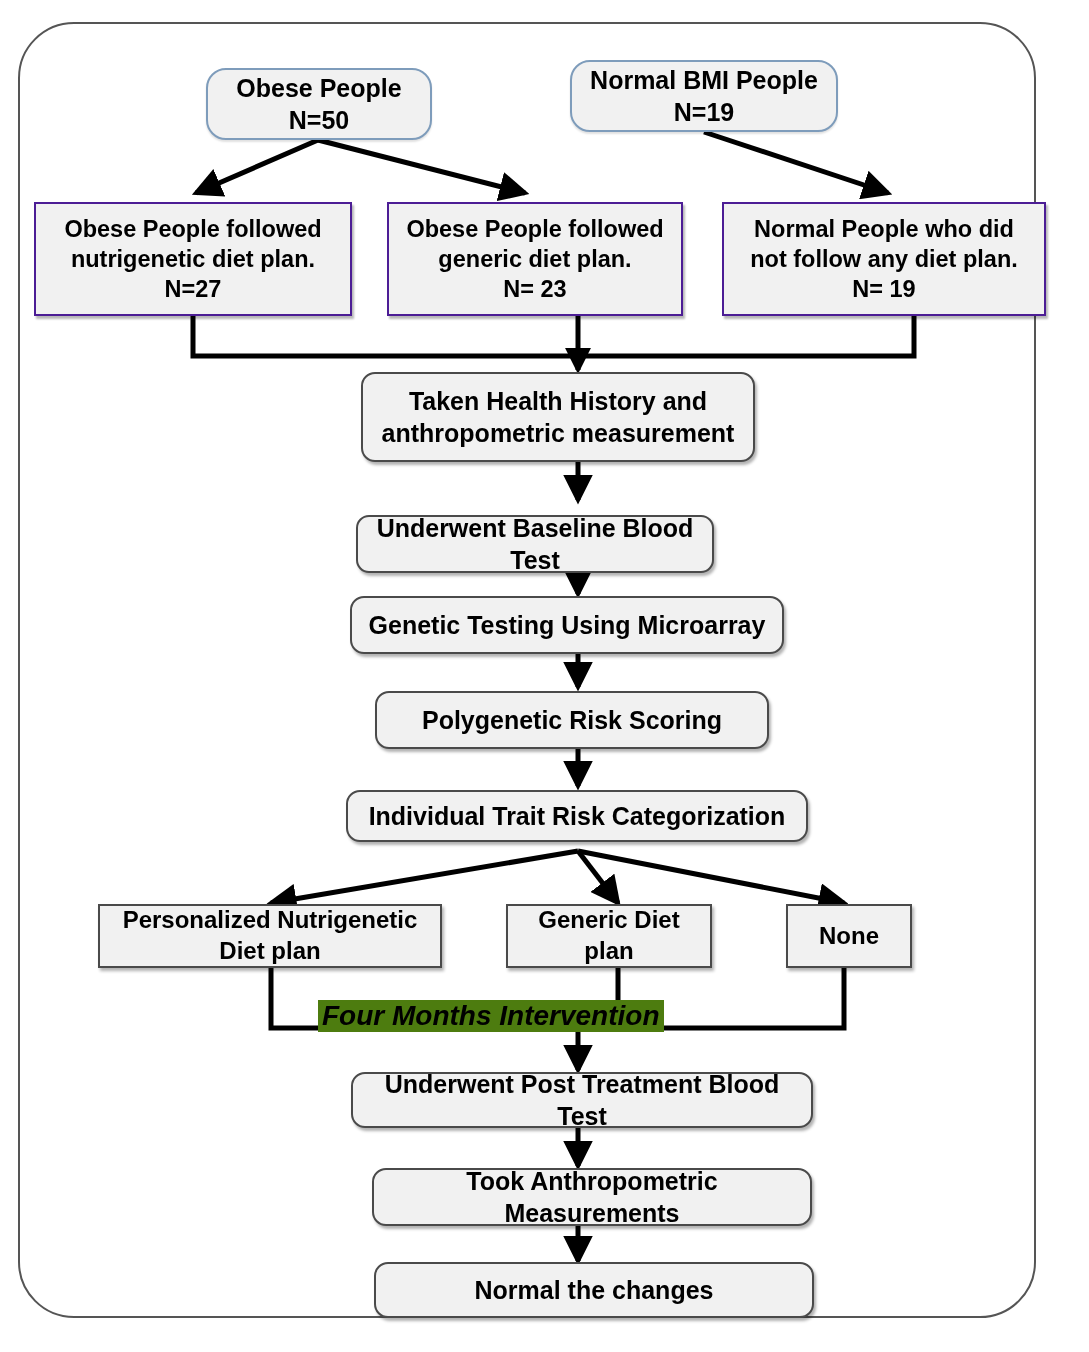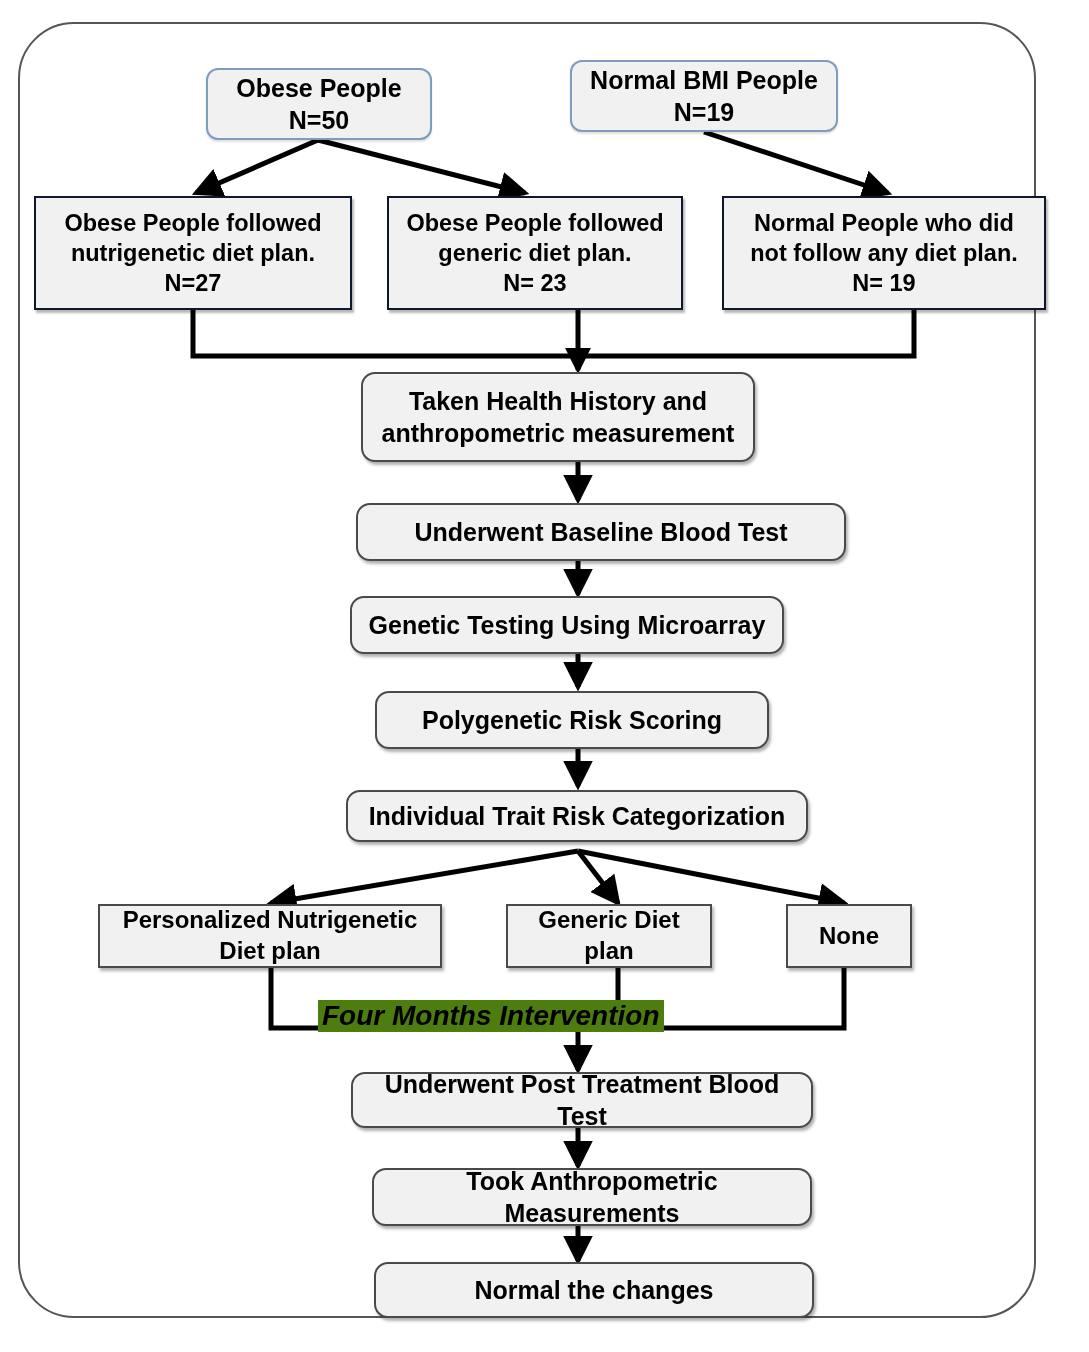--- a/index.html
+++ b/index.html
@@ -52,32 +52,33 @@
     z-index: 3;
   }
   .node .label {
     display: block;
     white-space: pre-line;
     padding: 0 8px;
   }
   
   .node.source {
     border: 2px solid #7e9cbb;
-    border-radius: 12px;
+    border-radius: 20px;
     font-size: 25px;
     font-weight: 700;
     box-shadow: 0 2px 2px rgba(0,0,0,0.12);
   }
   
   .node.group {
-    border: 2px solid #0f172a;
+    border: 2px solid #4c1d95;
     border-radius: 0;
     font-size: 23.5px;
     font-weight: 700;
     box-shadow: 2px 3px 2px rgba(0,0,0,0.28);
+    margin-top: 6px;
   }
   
   .node.process {
     border: 2px solid #4a4a4a;
     border-radius: 14px;
     font-size: 25px;
     font-weight: 700;
     box-shadow: 2px 3px 3px rgba(0,0,0,0.30);
   }
   
@@ -178,21 +179,21 @@
     <span class="label">Normal People who did
 not follow any diet plan.
 N= 19</span>
   </div>
 
   <div class="node process" style="left:361px; top:372px; width:394px; height:90px;">
     <span class="label">Taken Health History and
 anthropometric measurement</span>
   </div>
 
-  <div class="node process" style="left:356px; top:503px; width:490px; height:58px;">
+  <div class="node process" style="left:356px; top:515px; width:358px; height:58px;border-radius:13px;">
     <span class="label">Underwent Baseline Blood Test</span>
   </div>
 
   <div class="node process" style="left:350px; top:596px; width:434px; height:58px;text-align:right;">
     <span class="label">Genetic Testing Using Microarray</span>
   </div>
 
   <div class="node process" style="left:375px; top:691px; width:394px; height:58px;">
     <span class="label">Polygenetic Risk Scoring</span>
   </div>

